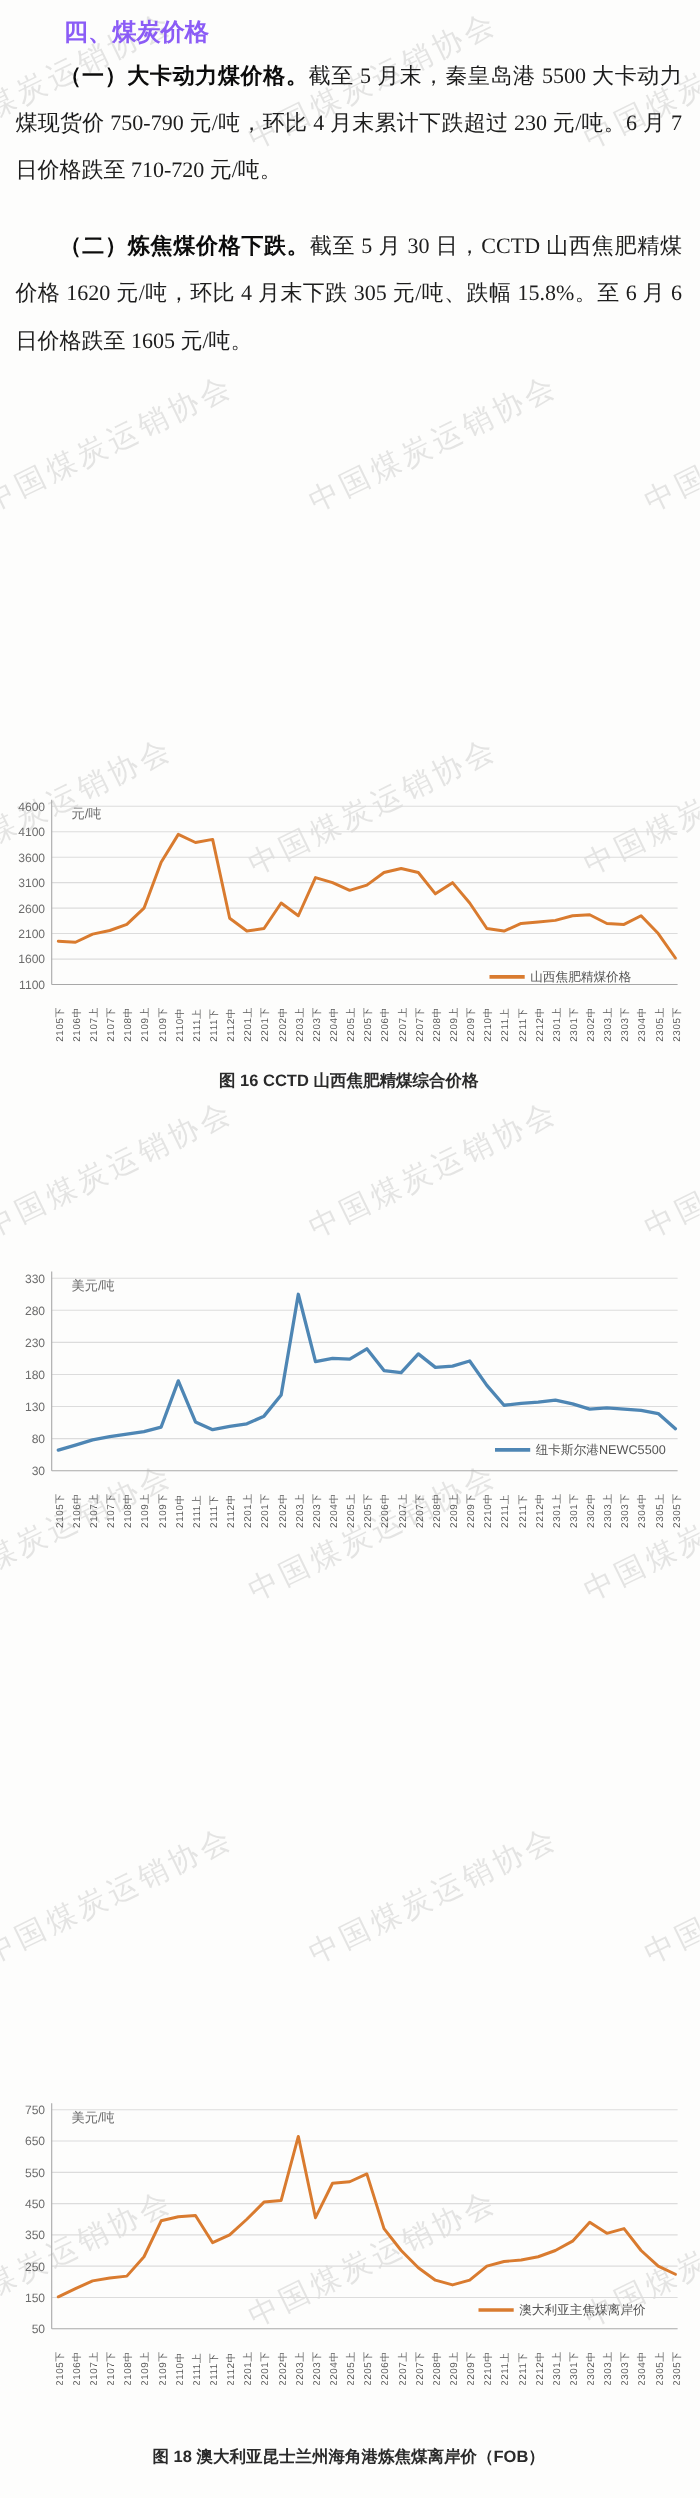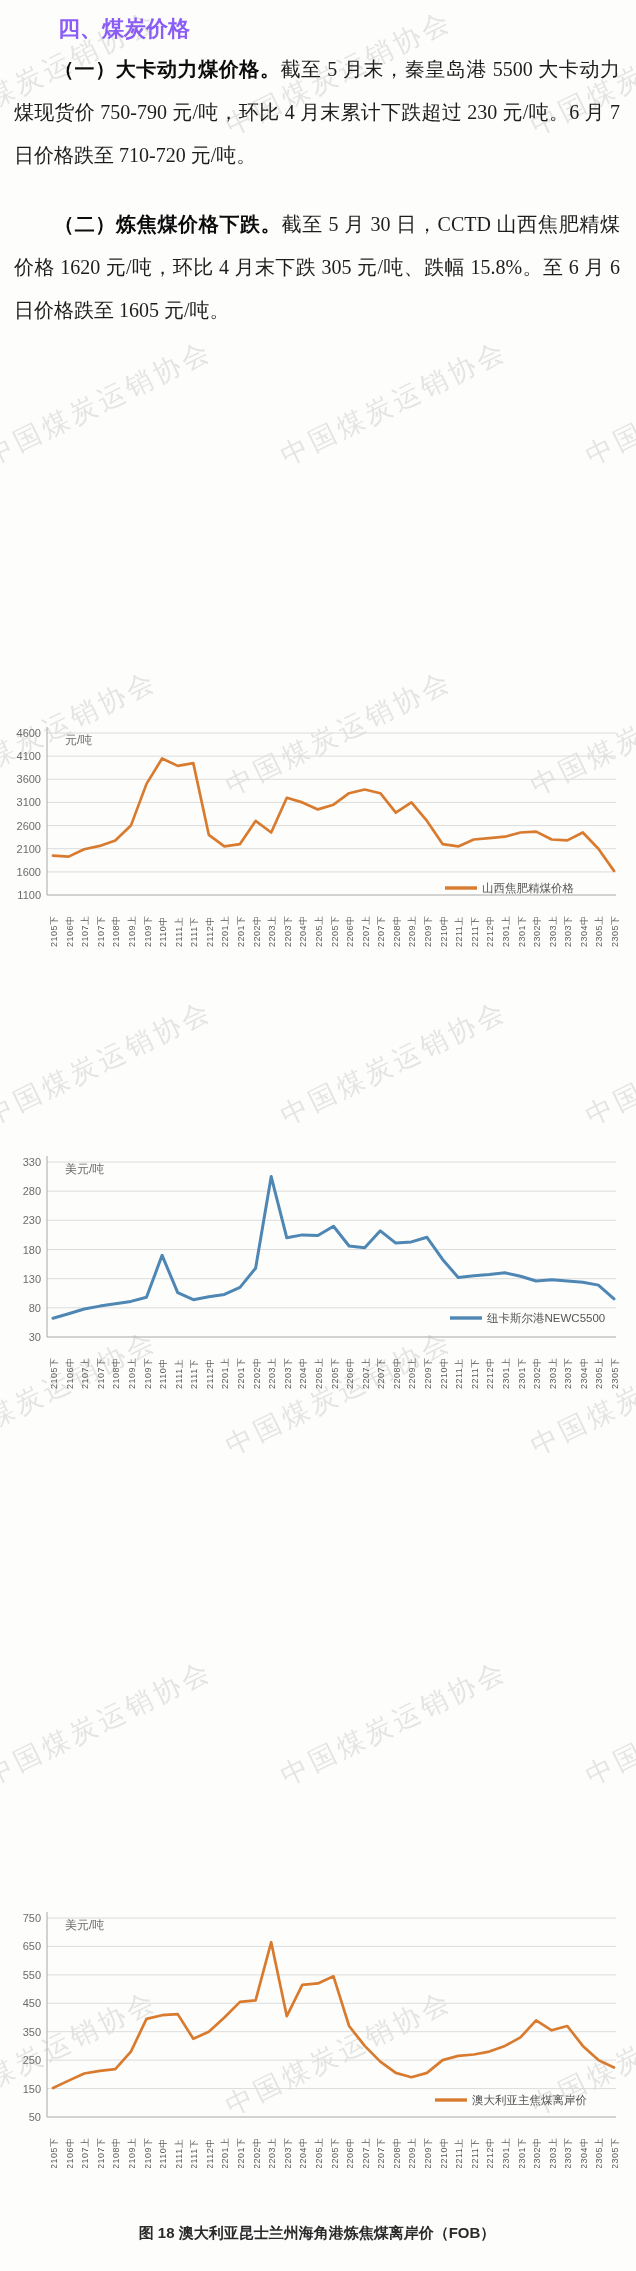--- a/index.html
+++ b/index.html
@@ -113,20 +113,21 @@
         <text transform="translate(540.1,257) rotate(-90)" font-size="9" letter-spacing="0.5" fill="#5a5a5a">2302中</text>
         <text transform="translate(555.7,257) rotate(-90)" font-size="9" letter-spacing="0.5" fill="#5a5a5a">2303上</text>
         <text transform="translate(571.3,257) rotate(-90)" font-size="9" letter-spacing="0.5" fill="#5a5a5a">2303下</text>
         <text transform="translate(586.8,257) rotate(-90)" font-size="9" letter-spacing="0.5" fill="#5a5a5a">2304中</text>
         <text transform="translate(602.4,257) rotate(-90)" font-size="9" letter-spacing="0.5" fill="#5a5a5a">2305上</text>
         <text transform="translate(618.0,257) rotate(-90)" font-size="9" letter-spacing="0.5" fill="#5a5a5a">2305下</text>
         <polyline points="53.0,165.7 68.6,166.6 84.2,159.2 99.8,155.9 115.3,150.4 130.9,135.6 146.5,93.9 162.1,68.5 177.7,75.9 193.3,73.1 208.8,144.8 224.4,156.4 240.0,154.1 255.6,130.9 271.2,142.5 286.8,107.8 302.3,112.4 317.9,119.4 333.5,114.7 349.1,103.2 364.7,99.5 380.3,103.2 395.8,122.6 411.4,112.4 427.0,130.9 442.6,154.1 458.2,156.4 473.8,149.5 489.3,148.1 504.9,146.7 520.5,142.5 536.1,141.6 551.7,149.5 567.3,150.4 582.8,142.5 598.4,158.7 614.0,180.9" fill="none" stroke="#D97B2F" stroke-width="2.7" stroke-linejoin="round" stroke-linecap="round"></polyline>
         <line x1="445" y1="198" x2="477" y2="198" stroke="#D97B2F" stroke-width="3.4"></line>
         <text x="482" y="202" font-size="11.5" fill="#555">山西焦肥精煤价格</text>
       </svg></figure>
+  <div class="cap" style="top:973px">图 16  CCTD 山西焦肥精煤综合价格</div>
 
 
   <figure class="chart" style="top:1150px;height:252px;margin:0"><svg width="636" height="252" viewBox="0 0 636 252">
         <line x1="47" y1="12.0" x2="616" y2="12.0" stroke="#DCDCDC" stroke-width="1"></line>
         <text x="41" y="16" text-anchor="end" font-size="11" fill="#6c6c6c">330</text>
         <line x1="47" y1="41.2" x2="616" y2="41.2" stroke="#DCDCDC" stroke-width="1"></line>
         <text x="41" y="45.2" text-anchor="end" font-size="11" fill="#6c6c6c">280</text>
         <line x1="47" y1="70.3" x2="616" y2="70.3" stroke="#DCDCDC" stroke-width="1"></line>
         <text x="41" y="74.3" text-anchor="end" font-size="11" fill="#6c6c6c">230</text>
         <line x1="47" y1="99.5" x2="616" y2="99.5" stroke="#DCDCDC" stroke-width="1"></line>

